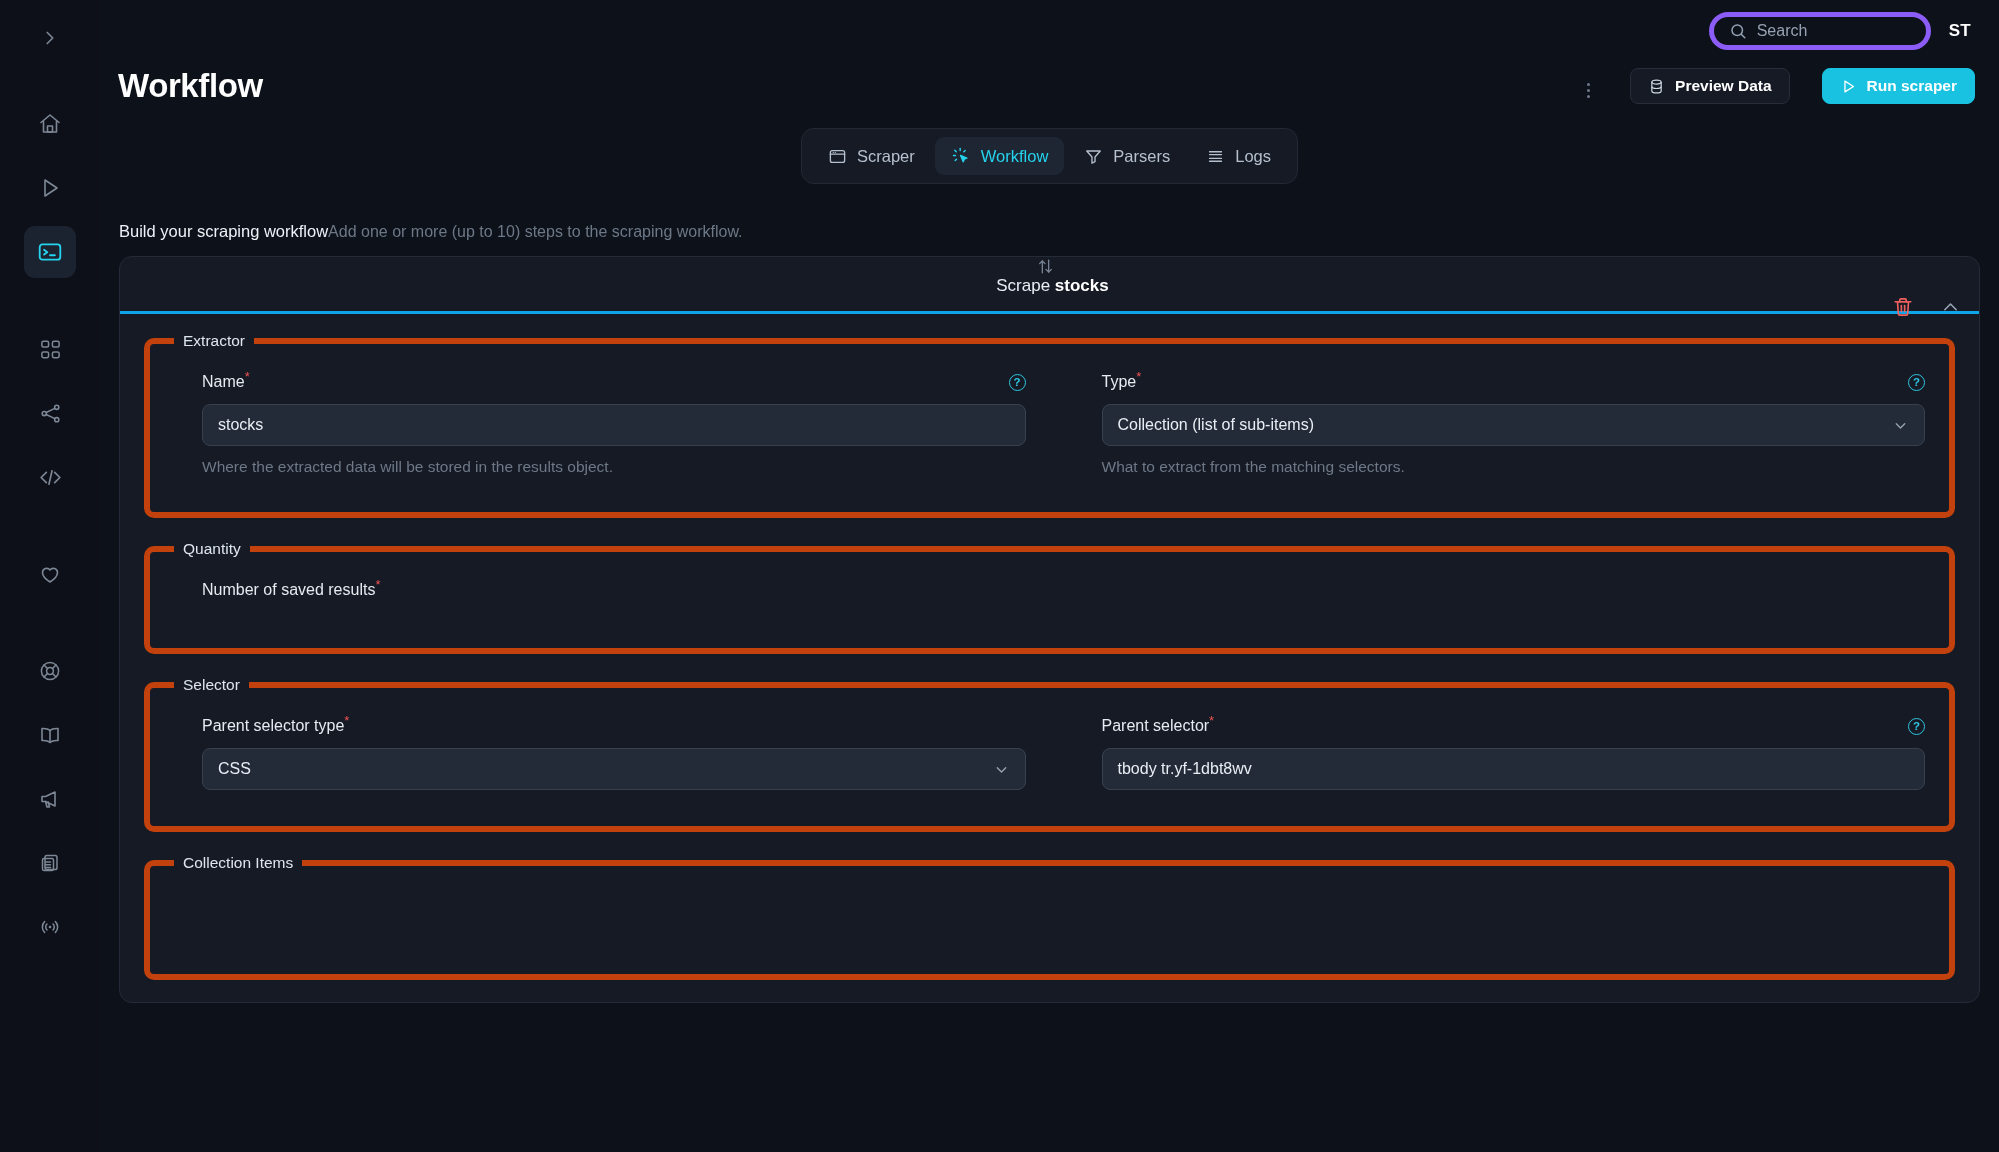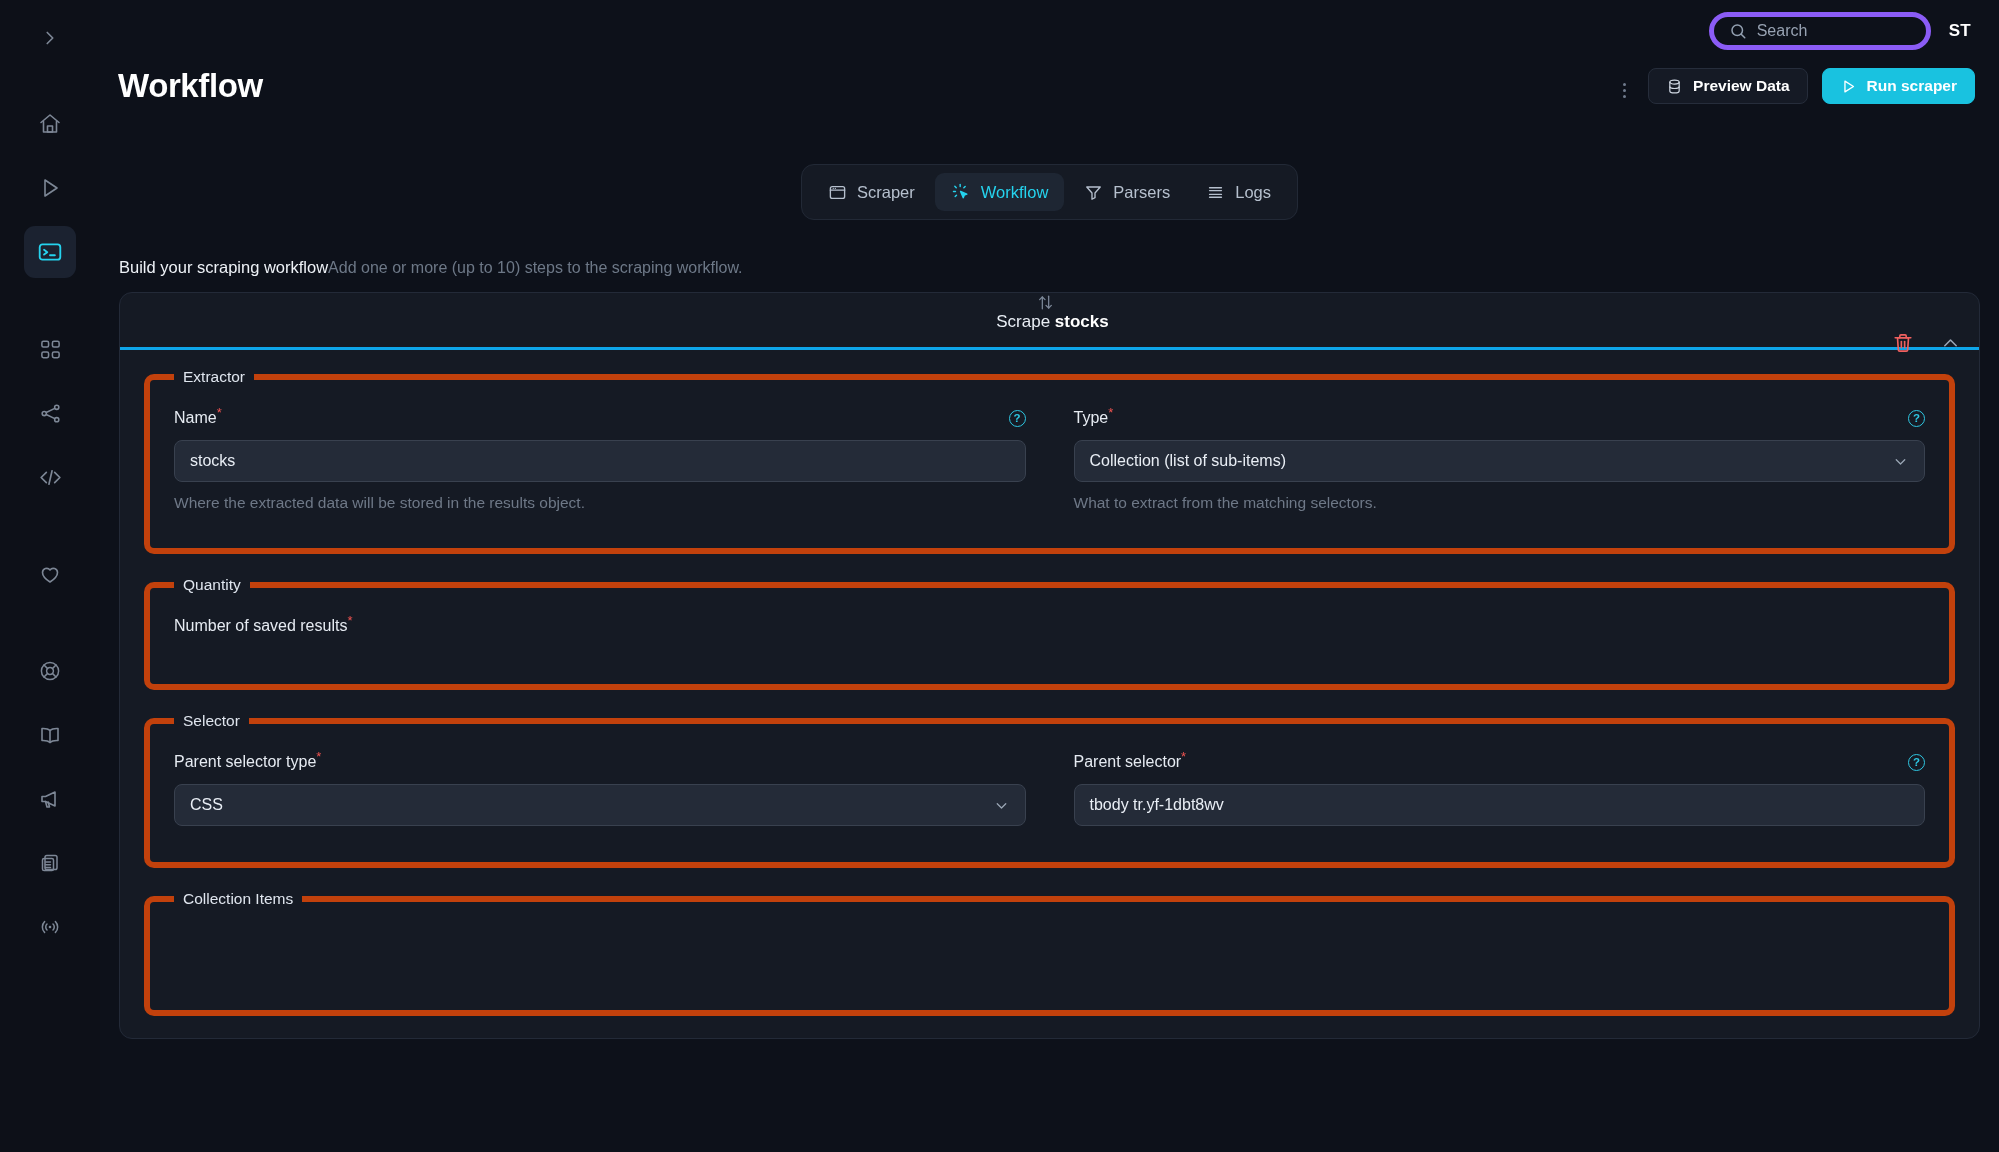--- a/index.html
+++ b/index.html
@@ -75,21 +75,21 @@
   .page-head {
     display: flex; align-items: center; justify-content: space-between;
     padding: 0 24px 0 18px;
     height: 56px;
     margin-top: -4px;
   }
   .page-title {
     font-size: 33px; font-weight: 700; color: #ffffff;
     letter-spacing: -.4px;
   }
-  .head-actions { display: flex; align-items: flex-end; gap: 14px; }
+  .head-actions { display: flex; align-items: flex-end; gap: 32px; }
   .kebab {
     display: flex; flex-direction: column; gap: 3px; align-items: center;
     padding: 6px 8px; cursor: pointer;
   }
   .kebab i { width: 3px; height: 3px; border-radius: 50%; background: #6f7b8c; display:block; }
   .btn {
     height: 36px;
     display: inline-flex; align-items: center; gap: 10px;
     padding: 0 17px;
     border-radius: 8px;
@@ -110,21 +110,20 @@
   .btn-primary .lbl { color: #ffffff; }
 
   
   .tabs-wrap { display: flex; justify-content: center; margin-top: 14px; }
   .tabs {
     display: inline-flex; align-items: center; gap: 4px;
     background: #151a24;
     border: 1px solid #222936;
     border-radius: 13px;
     padding: 8px 10px;
-    margin-top: 36px;
   }
   .tab {
     display: inline-flex; align-items: center; gap: 10px;
     height: 38px; padding: 0 16px;
     border-radius: 9px;
     font-size: 16.5px;
     color: #b6c0ce;
     cursor: pointer;
   }
   .tab.active { background: #1e2633; color: #25d3ee; }
@@ -170,21 +169,21 @@
     border-radius: 10px;
     padding: 22px 24px 36px 24px;
     margin-bottom: 22px;
   }
   fieldset.block > legend {
     padding: 0 9px;
     font-size: 15.5px;
     color: #dfe5ee;
   }
   .grid2 { display: grid; grid-template-columns: 1fr 1fr; gap: 0 48px; }
-  .field { min-width: 0; }
+  .field { min-width: 0; margin-left: 28px; }
   .field-label-row {
     display: flex; align-items: center; justify-content: space-between;
     margin-bottom: 12px; height: 20px;
   }
   .flabel { font-size: 16px; color: #e6ebf2; }
   .req { color: #ef5350; font-size: 13px; vertical-align: super; line-height: 0; }
   .help {
     width: 17px; height: 17px; border-radius: 50%;
     border: 1.4px solid #2fc7e2;
     color: #2fc7e2; font-size: 11.5px; font-weight: 700;

